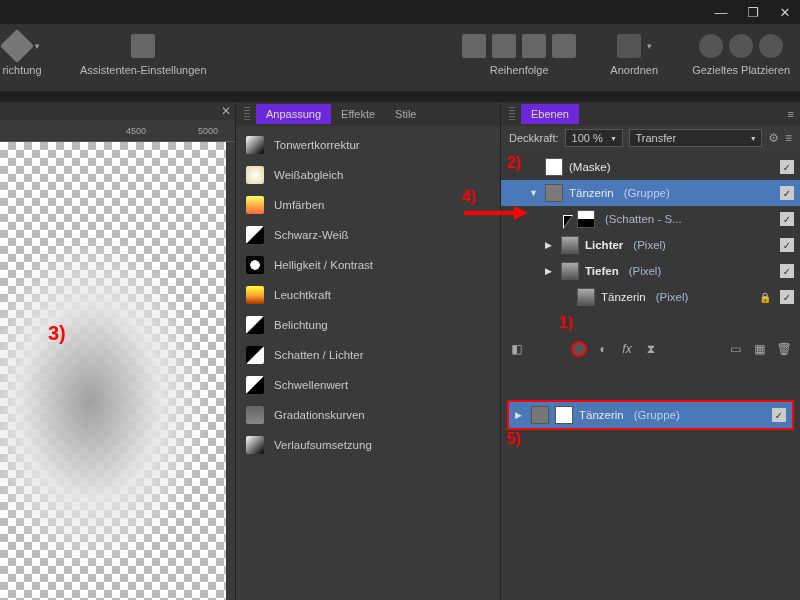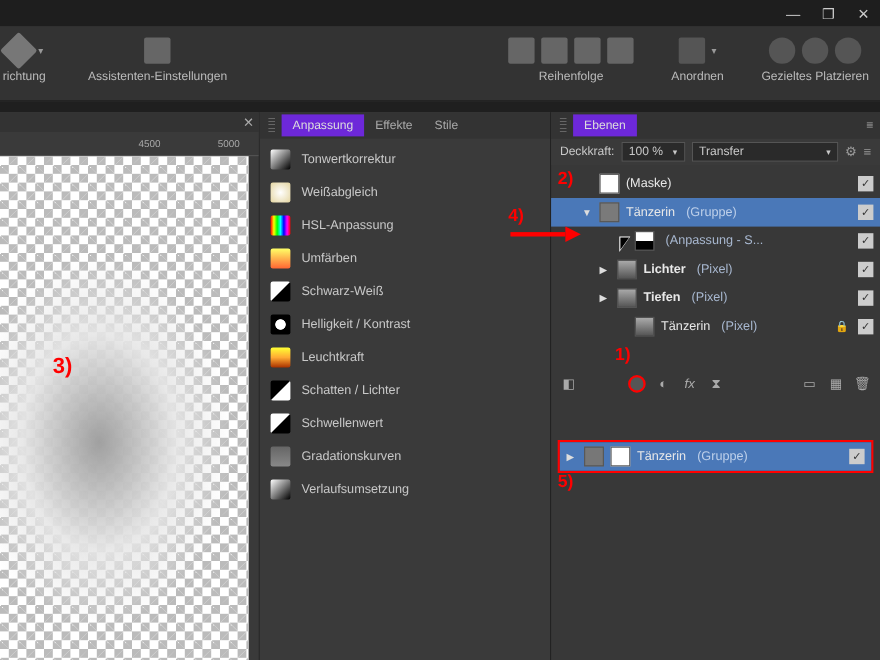--- a/index.html
+++ b/index.html
@@ -197,38 +197,38 @@
     <div class="adj-list" id="adj-list">
         <div class="adj-item">
           <div class="adj-icon" style="background: linear-gradient(135deg, rgb(255, 255, 255), rgb(0, 0, 0));"></div>
           <div class="adj-label">Tonwertkorrektur</div>
         </div>
         <div class="adj-item">
           <div class="adj-icon" style="background: radial-gradient(circle, rgb(255, 255, 255), rgb(228, 213, 160));"></div>
           <div class="adj-label">Weißabgleich</div>
         </div>
         <div class="adj-item">
-          <div class="adj-icon" style="background: linear-gradient(90deg, rgb(255, 0, 0), rgb(255, 255, 0), rgb(0, 255, 0), rgb(0, 255, 255), rgb(0, 0, 255), rgb(255, 0, 255), rgb(255, 0, 0));"></div>
-          <div class="adj-label">HSL-Anpassung</div>
-        </div>
-        <div class="adj-item">
           <div class="adj-icon" style="background: linear-gradient(rgb(255, 255, 102), rgb(255, 102, 51));"></div>
           <div class="adj-label">Umfärben</div>
         </div>
         <div class="adj-item">
           <div class="adj-icon" style="background: linear-gradient(135deg, rgb(255, 255, 255) 48%, rgb(0, 0, 0) 52%);"></div>
           <div class="adj-label">Schwarz-Weiß</div>
         </div>
         <div class="adj-item">
           <div class="adj-icon" style="background: radial-gradient(circle, rgb(255, 255, 255) 35%, rgb(0, 0, 0) 40%);"></div>
           <div class="adj-label">Helligkeit / Kontrast</div>
         </div>
         <div class="adj-item">
           <div class="adj-icon" style="background: linear-gradient(rgb(255, 255, 51), rgb(255, 170, 51), rgb(170, 51, 0));"></div>
           <div class="adj-label">Leuchtkraft</div>
+        </div>
+        <div class="adj-item">
+          <div class="adj-icon" style="background: linear-gradient(135deg, rgb(255, 255, 255) 48%, rgb(0, 0, 0) 52%);"></div>
+          <div class="adj-label">Belichtung</div>
         </div>
         <div class="adj-item">
           <div class="adj-icon" style="background: linear-gradient(135deg, rgb(0, 0, 0) 48%, rgb(255, 255, 255) 52%);"></div>
           <div class="adj-label">Schatten / Lichter</div>
         </div>
         <div class="adj-item">
           <div class="adj-icon" style="background: linear-gradient(135deg, rgb(255, 255, 255) 48%, rgb(0, 0, 0) 52%);"></div>
           <div class="adj-label">Schwellenwert</div>
         </div>
         <div class="adj-item">
@@ -280,21 +280,21 @@
           <span class="layer-name">Tänzerin</span>
           <span class="layer-suffix">(Gruppe)</span>
           <div class="layer-right">
             <div class="layer-check">✓</div>
           </div>
         </div>
         <div class="layer-row">
           <span class="indent" style="width: 48px;"></span>
           <span class="disclosure"></span>
           <span class="layer-thumb bw"></span>
-          <span class="layer-suffix">(Anpassung - S...</span>
+          <span class="layer-suffix">(Schatten - S...</span>
           <div class="layer-right">
             <div class="layer-check">✓</div>
           </div>
         </div>
         <div class="layer-row">
           <span class="indent" style="width: 32px;"></span>
           <span class="disclosure">▶</span>
           <span class="layer-thumb " style="background: linear-gradient(rgb(170, 170, 170), rgb(85, 85, 85));"></span>
           <span class="layer-name" style="font-weight: bold;">Lichter</span>
           <span class="layer-suffix">(Pixel)</span>

